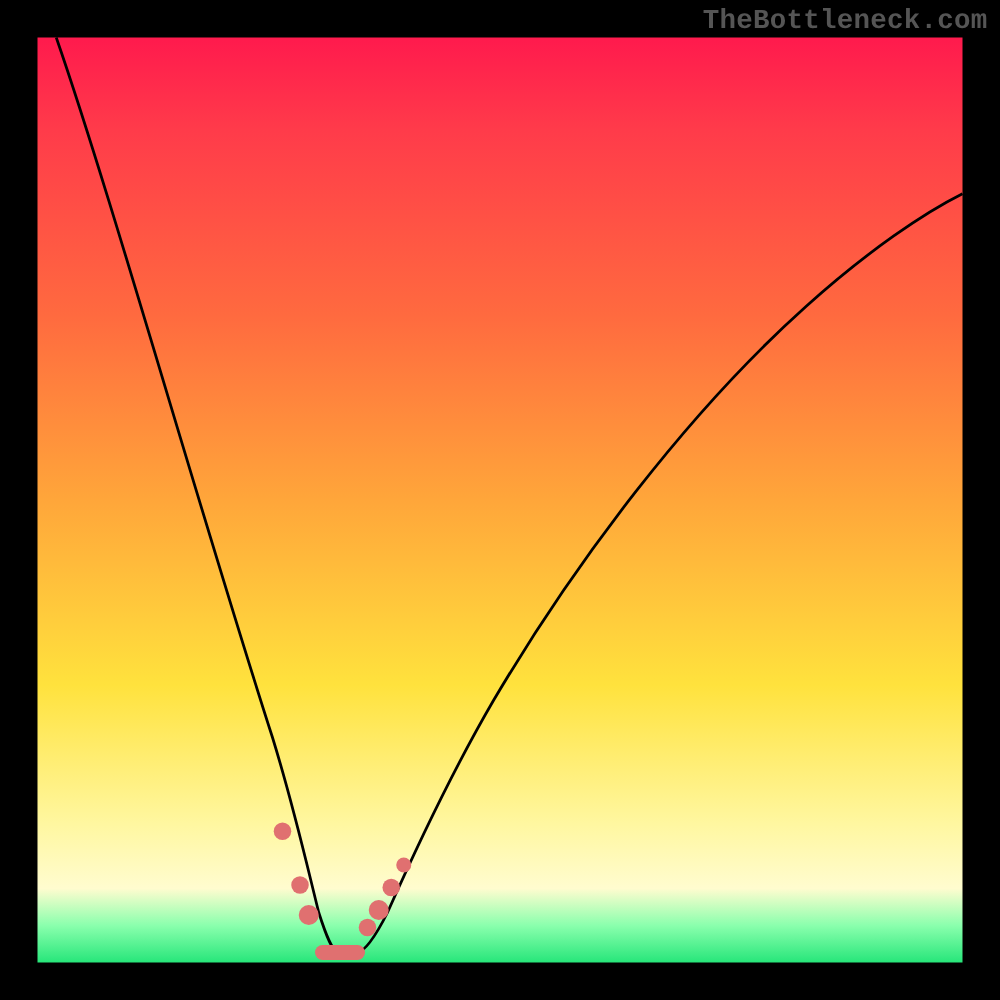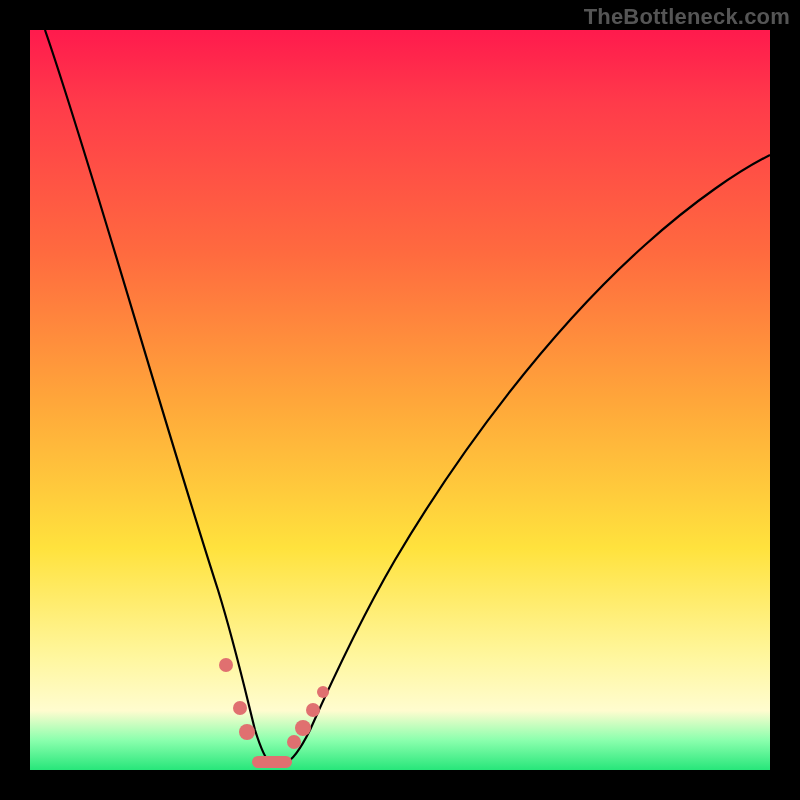--- a/index.html
+++ b/index.html
@@ -11,20 +11,21 @@
     font-family: Arial, Helvetica, sans-serif;
     overflow: hidden;
   }
   .frame {
     position: absolute;
     left: 0;
     top: 0;
     width: 800px;
     height: 740px;
     background: #000;
+    font-family: Liberation Mono, monospace;
   }
   .plot {
     position: absolute;
     left: 30px;
     top: 30px;
     width: 740px;
     height: 740px;
     
     background: linear-gradient(
       to bottom,

